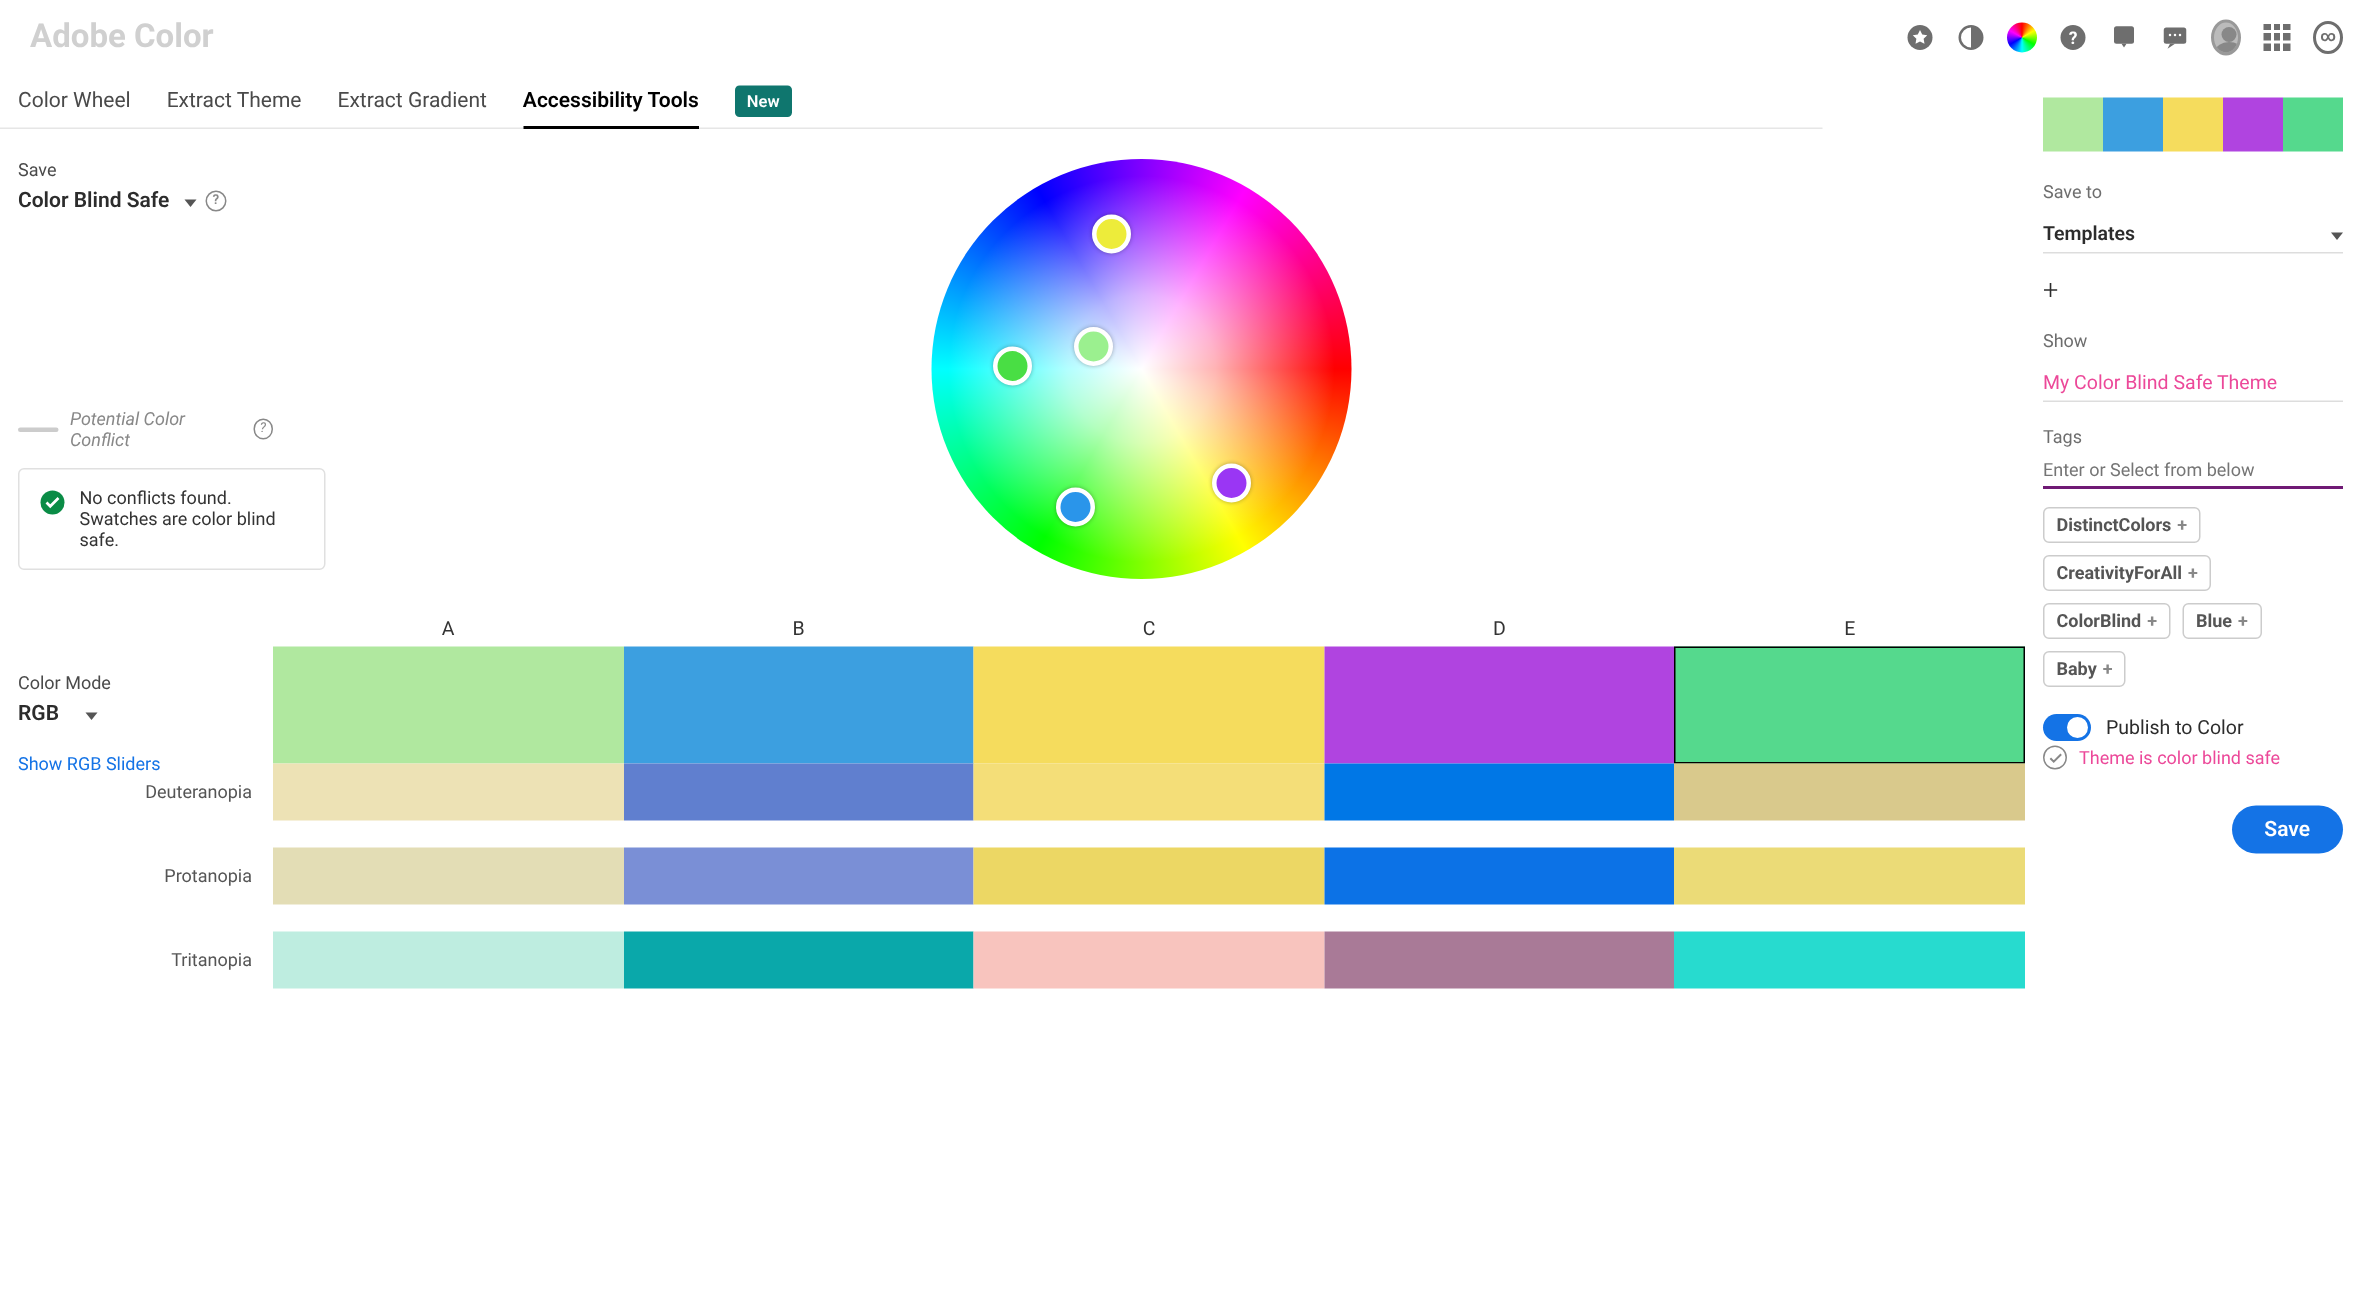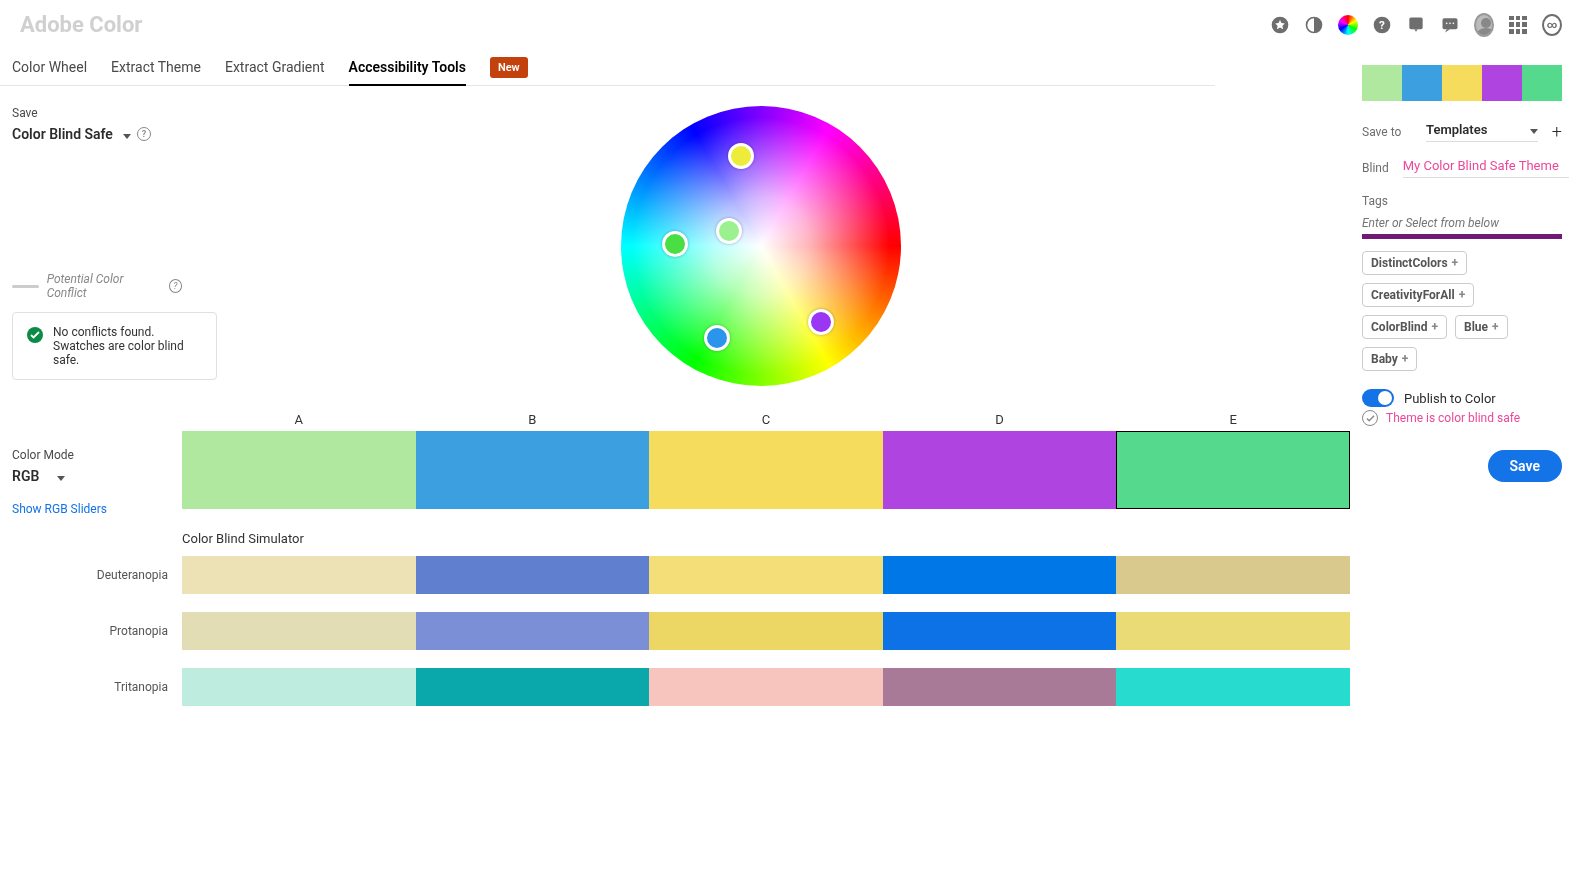--- a/index.html
+++ b/index.html
@@ -15,21 +15,21 @@
 .avatar { width: 24px; height: 24px; border-radius: 50%; background: #bbb; border: 2px solid #999; position: relative; overflow: hidden; }
 .avatar::before { content:''; position:absolute; width:10px; height:10px; background:#888; border-radius:50%; top:3px; left:5px; }
 .avatar::after { content:''; position:absolute; width:18px; height:12px; background:#888; border-radius:50% 50% 0 0; top:13px; left:1px; }
 .cc-icon { width: 22px; height: 22px; border-radius: 50%; border: 2px solid #6e6e6e; display:flex; align-items:center; justify-content:center; font-size:10px; font-weight:bold; color:#6e6e6e; }
 
 
 .tabs { display: flex; gap: 24px; padding: 0 12px; border-bottom: 1px solid #e6e6e6; align-items: center; margin-left: 0; width: 1215px; }
 .tab { padding: 10px 0; color: #4a4a4a; font-size: 14px; cursor: pointer; position: relative; }
 .tab.active { color: #000; font-weight: 600; }
 .tab.active::after { content:''; position:absolute; bottom:-1px; left:0; right:0; height:2px; background:#000; }
-.badge-new { background: #c2410c; color: #fff; font-size: 11px; font-weight: 600; padding: 4px 8px; border-radius: 3px; }
+.badge-new { background: #0f766e; color: #fff; font-size: 11px; font-weight: 600; padding: 4px 8px; border-radius: 3px; }
 .main { flex: 1; padding: 20px 12px 0 12px; display: flex; }
 .left-col { width: 170px; }
 .center-col { flex: 1; }
 .right-panel { width: 220px; padding: 16px 20px 0 0; }
 
 
 .section-label { font-size: 12px; color: #4a4a4a; margin-bottom: 6px; }
 .tool-select { display: flex; align-items: center; gap: 6px; font-size: 14px; font-weight: 600; margin-bottom: 20px; }
 .chev-down::after { content:''; display:inline-block; border-left:4px solid transparent; border-right:4px solid transparent; border-top:5px solid #555; margin-left:4px; }
 .help-circ { width:14px; height:14px; border:1.5px solid #888; border-radius:50%; display:inline-flex; align-items:center; justify-content:center; font-size:9px; color:#888; }
@@ -62,27 +62,27 @@
 
 .sim-title { font-size:13px; color:#333; margin:22px 0 10px 0; }
 .sim-row { display:flex; align-items:center; margin-bottom:18px; }
 .sim-label { width:170px; text-align:right; padding-right:14px; font-size:12px; color:#555; margin-left:-170px; }
 .sim-sw { display:flex; flex:1; height:38px; }
 .sim-sw > div { flex:1; }
 
 
 .preview-strip { display:flex; height:36px; margin-bottom:20px; }
 .preview-strip > div { flex:1; }
-.field-row { display:flex; align-items:center; gap:14px; margin-bottom:16px; font-size:13px; }
+.field-row { display:flex; gap:14px; margin-bottom:16px; font-size:13px;flex-direction:column; }
 .field-label { color:#6e6e6e; width:50px; font-size:12px; }
 .field-val { flex:1; font-weight:600; border-bottom:1px solid #ddd; padding-bottom:4px; display:flex; align-items:center; justify-content:space-between; }
 .field-input { flex:1; border:none; border-bottom:1px solid #ddd; padding-bottom:4px; font-size:13px; color:#ec4899; outline:none; }
 .plus-btn { font-size:18px; font-weight:300; cursor:pointer; }
 .tags-label { font-size:12px; color:#6e6e6e; margin-bottom:4px; }
-.tag-input { width:100%; border:none; border-bottom:5px solid #701a75; padding:4px 0; font-size:12px; font-style:italic; color:#999; outline:none; margin-bottom:12px; }
+.tag-input { width:100%; border:none; border-bottom:2px solid #701a75; padding:4px 0; font-size:12px; color:#999; outline:none; margin-bottom:12px; }
 .tag-chips { display:flex; flex-wrap:wrap; gap:8px; margin-bottom:18px;font-weight:bold; }
 .chip { border:1px solid #ccc; border-radius:4px; padding:4px 8px; font-size:12px; color:#555; display:flex; align-items:center; gap:4px; cursor:pointer; }
 .chip-plus { font-size:12px; color:#888; }
 .toggle-row { display:flex; align-items:center; gap:10px; font-size:13px; margin-bottom:3px;text-align:center; }
 .toggle { width:32px; height:18px; background:#1473e6; border-radius:9px; position:relative; cursor:pointer; }
 .toggle::after { content:''; position:absolute; width:14px; height:14px; background:#fff; border-radius:50%; top:2px; right:2px; }
 .safe-row { display:flex; align-items:center; gap:8px; font-size:12px; color:#ec4899; margin-bottom:24px; }
 .safe-check { width:16px; height:16px; border:1.5px solid #888; border-radius:50%; display:flex; align-items:center; justify-content:center; }
 .safe-check svg { width:9px; height:9px; }
 .save-btn { background:#1473e6; color:#fff; border:none; border-radius:16px; padding:8px 22px; font-size:14px; font-weight:600; cursor:pointer; float:right; }
@@ -220,21 +220,20 @@
               <div class="letter">E</div>
             </div>
           <div class="swatch-row" id="swatches">
               <div class="swatch" style="background: rgb(176, 232, 159);"></div>
               <div class="swatch" style="background: rgb(60, 159, 224);"></div>
               <div class="swatch" style="background: rgb(245, 220, 93);"></div>
               <div class="swatch" style="background: rgb(176, 68, 224);"></div>
               <div class="swatch active" style="background: rgb(85, 217, 141);"></div>
             </div>
 
-          <div class="sim-title">Color Blind Simulator</div>
           <div id="sim-rows">
               <div class="sim-row">
                 <div class="sim-label">Deuteranopia</div>
                 <div class="sim-sw">
                   <div style="background: rgb(237, 226, 181);"></div>
                   <div style="background: rgb(96, 127, 207);"></div>
                   <div style="background: rgb(244, 222, 120);"></div>
                   <div style="background: rgb(0, 119, 230);"></div>
                   <div style="background: rgb(217, 201, 140);"></div>
                 </div>
@@ -276,21 +275,21 @@
       <div class="field-row">
         <div class="field-label">Save to</div>
         <div class="field-val">
           <span>Templates</span>
           <span class="chev-down"></span>
         </div>
         <div class="plus-btn">+</div>
       </div>
 
       <div class="field-row">
-        <div class="field-label">Blind</div>
+        <div class="field-label">Show</div>
         <input class="field-input" value="My Color Blind Safe Theme" style="">
       </div>
 
       <div class="tags-label">Tags</div>
       <input class="tag-input" placeholder="Enter or Select from below" style="">
       <div class="tag-chips" id="chips">
           <div class="chip">
             <span>DistinctColors</span>
             <span class="chip-plus">+</span>
           </div>

